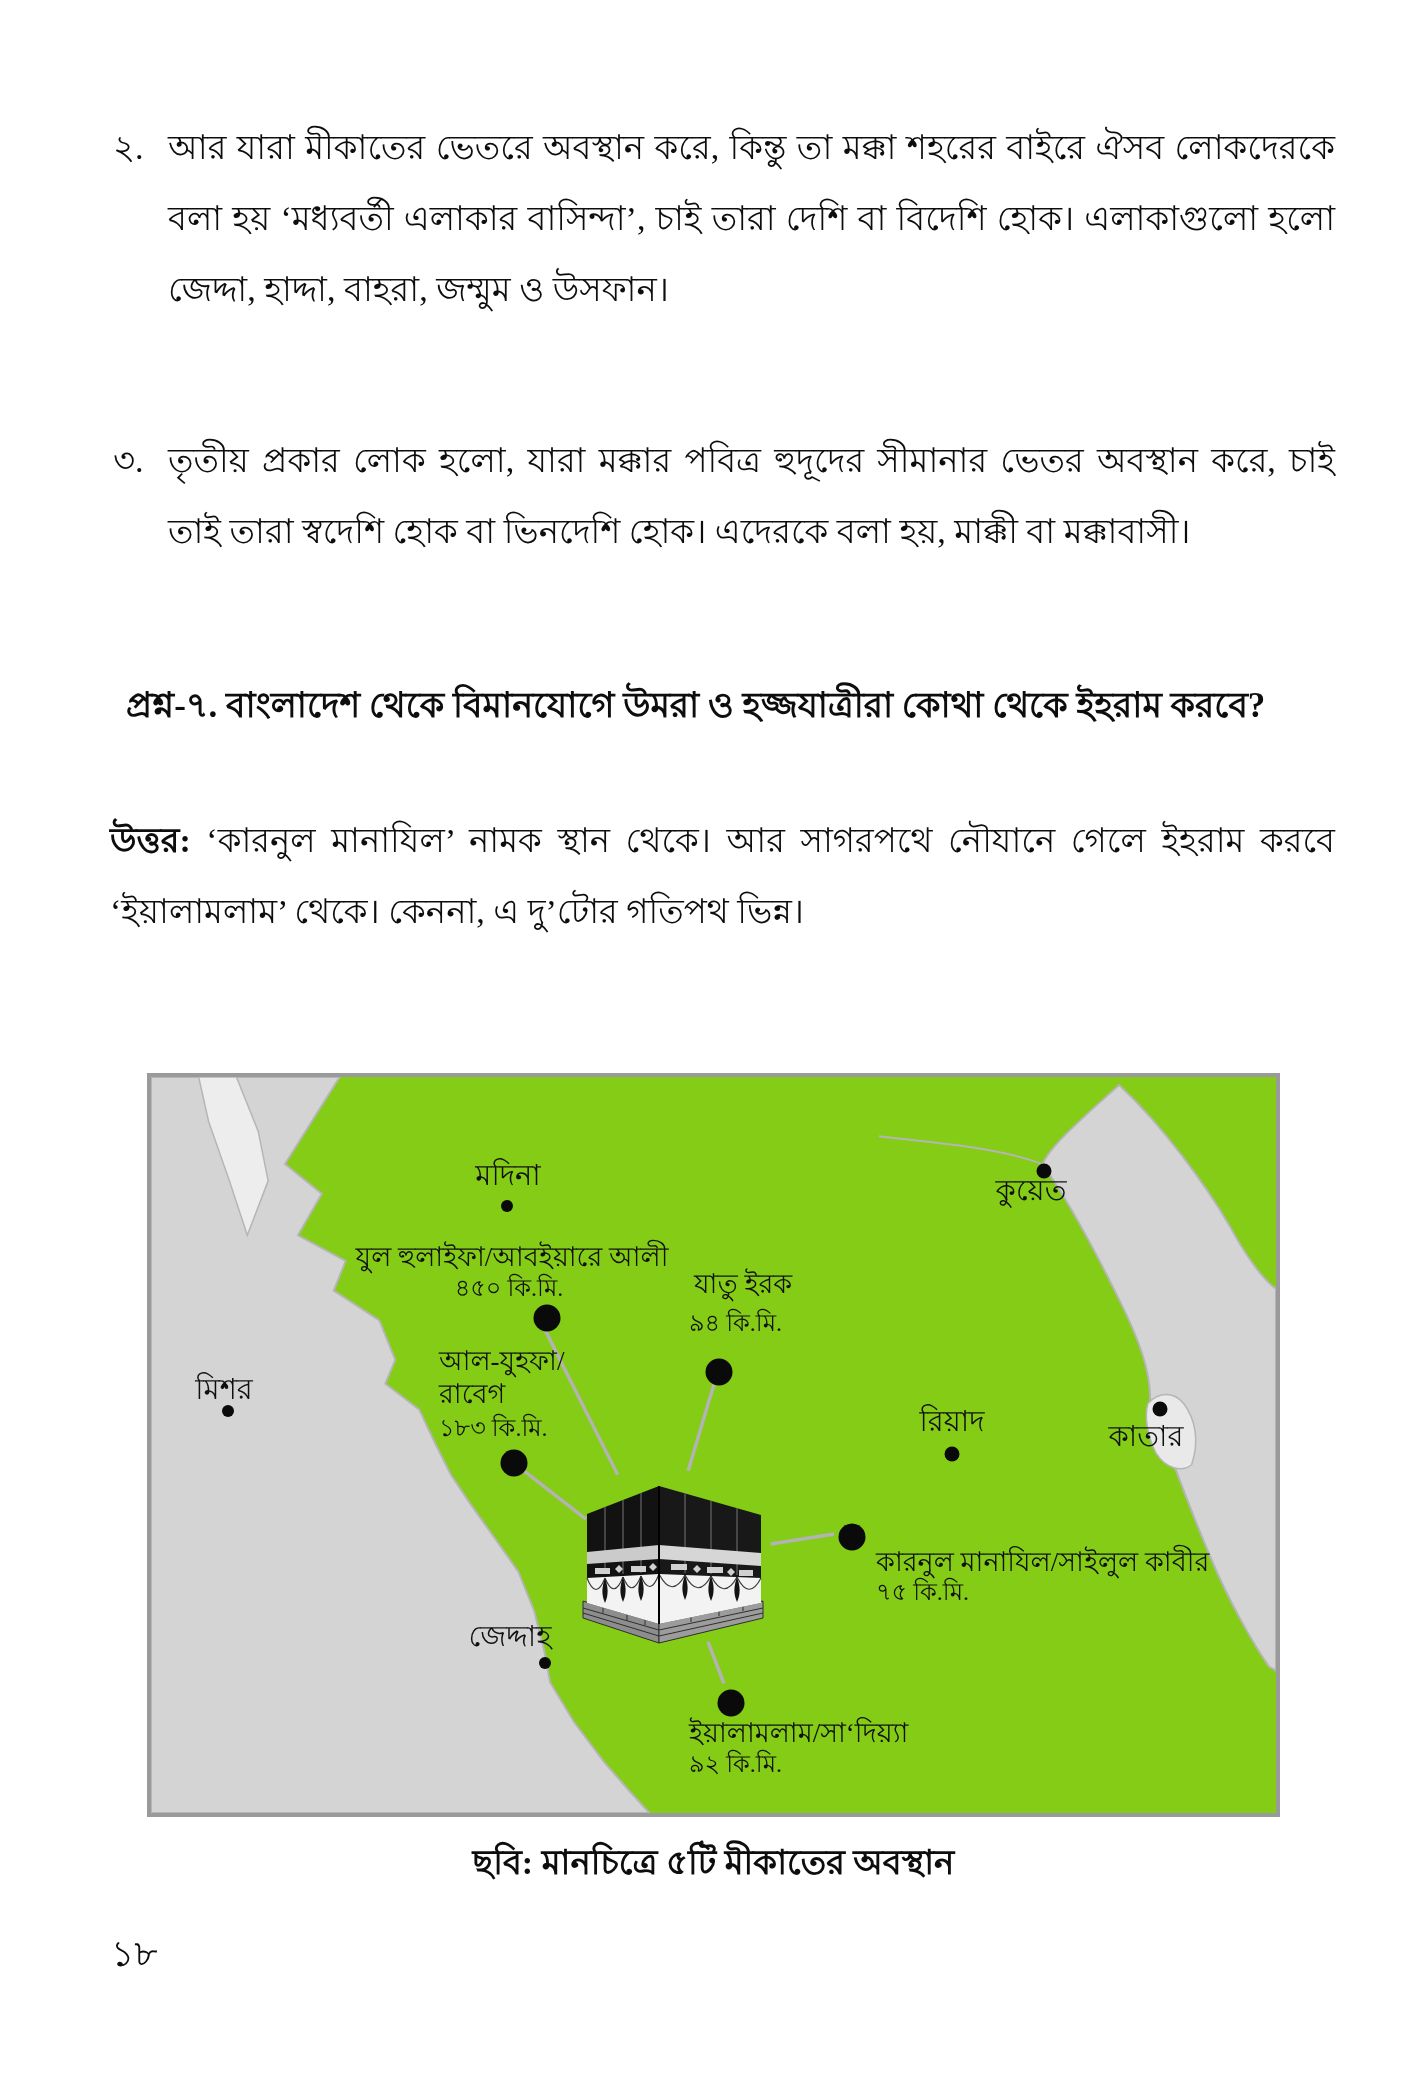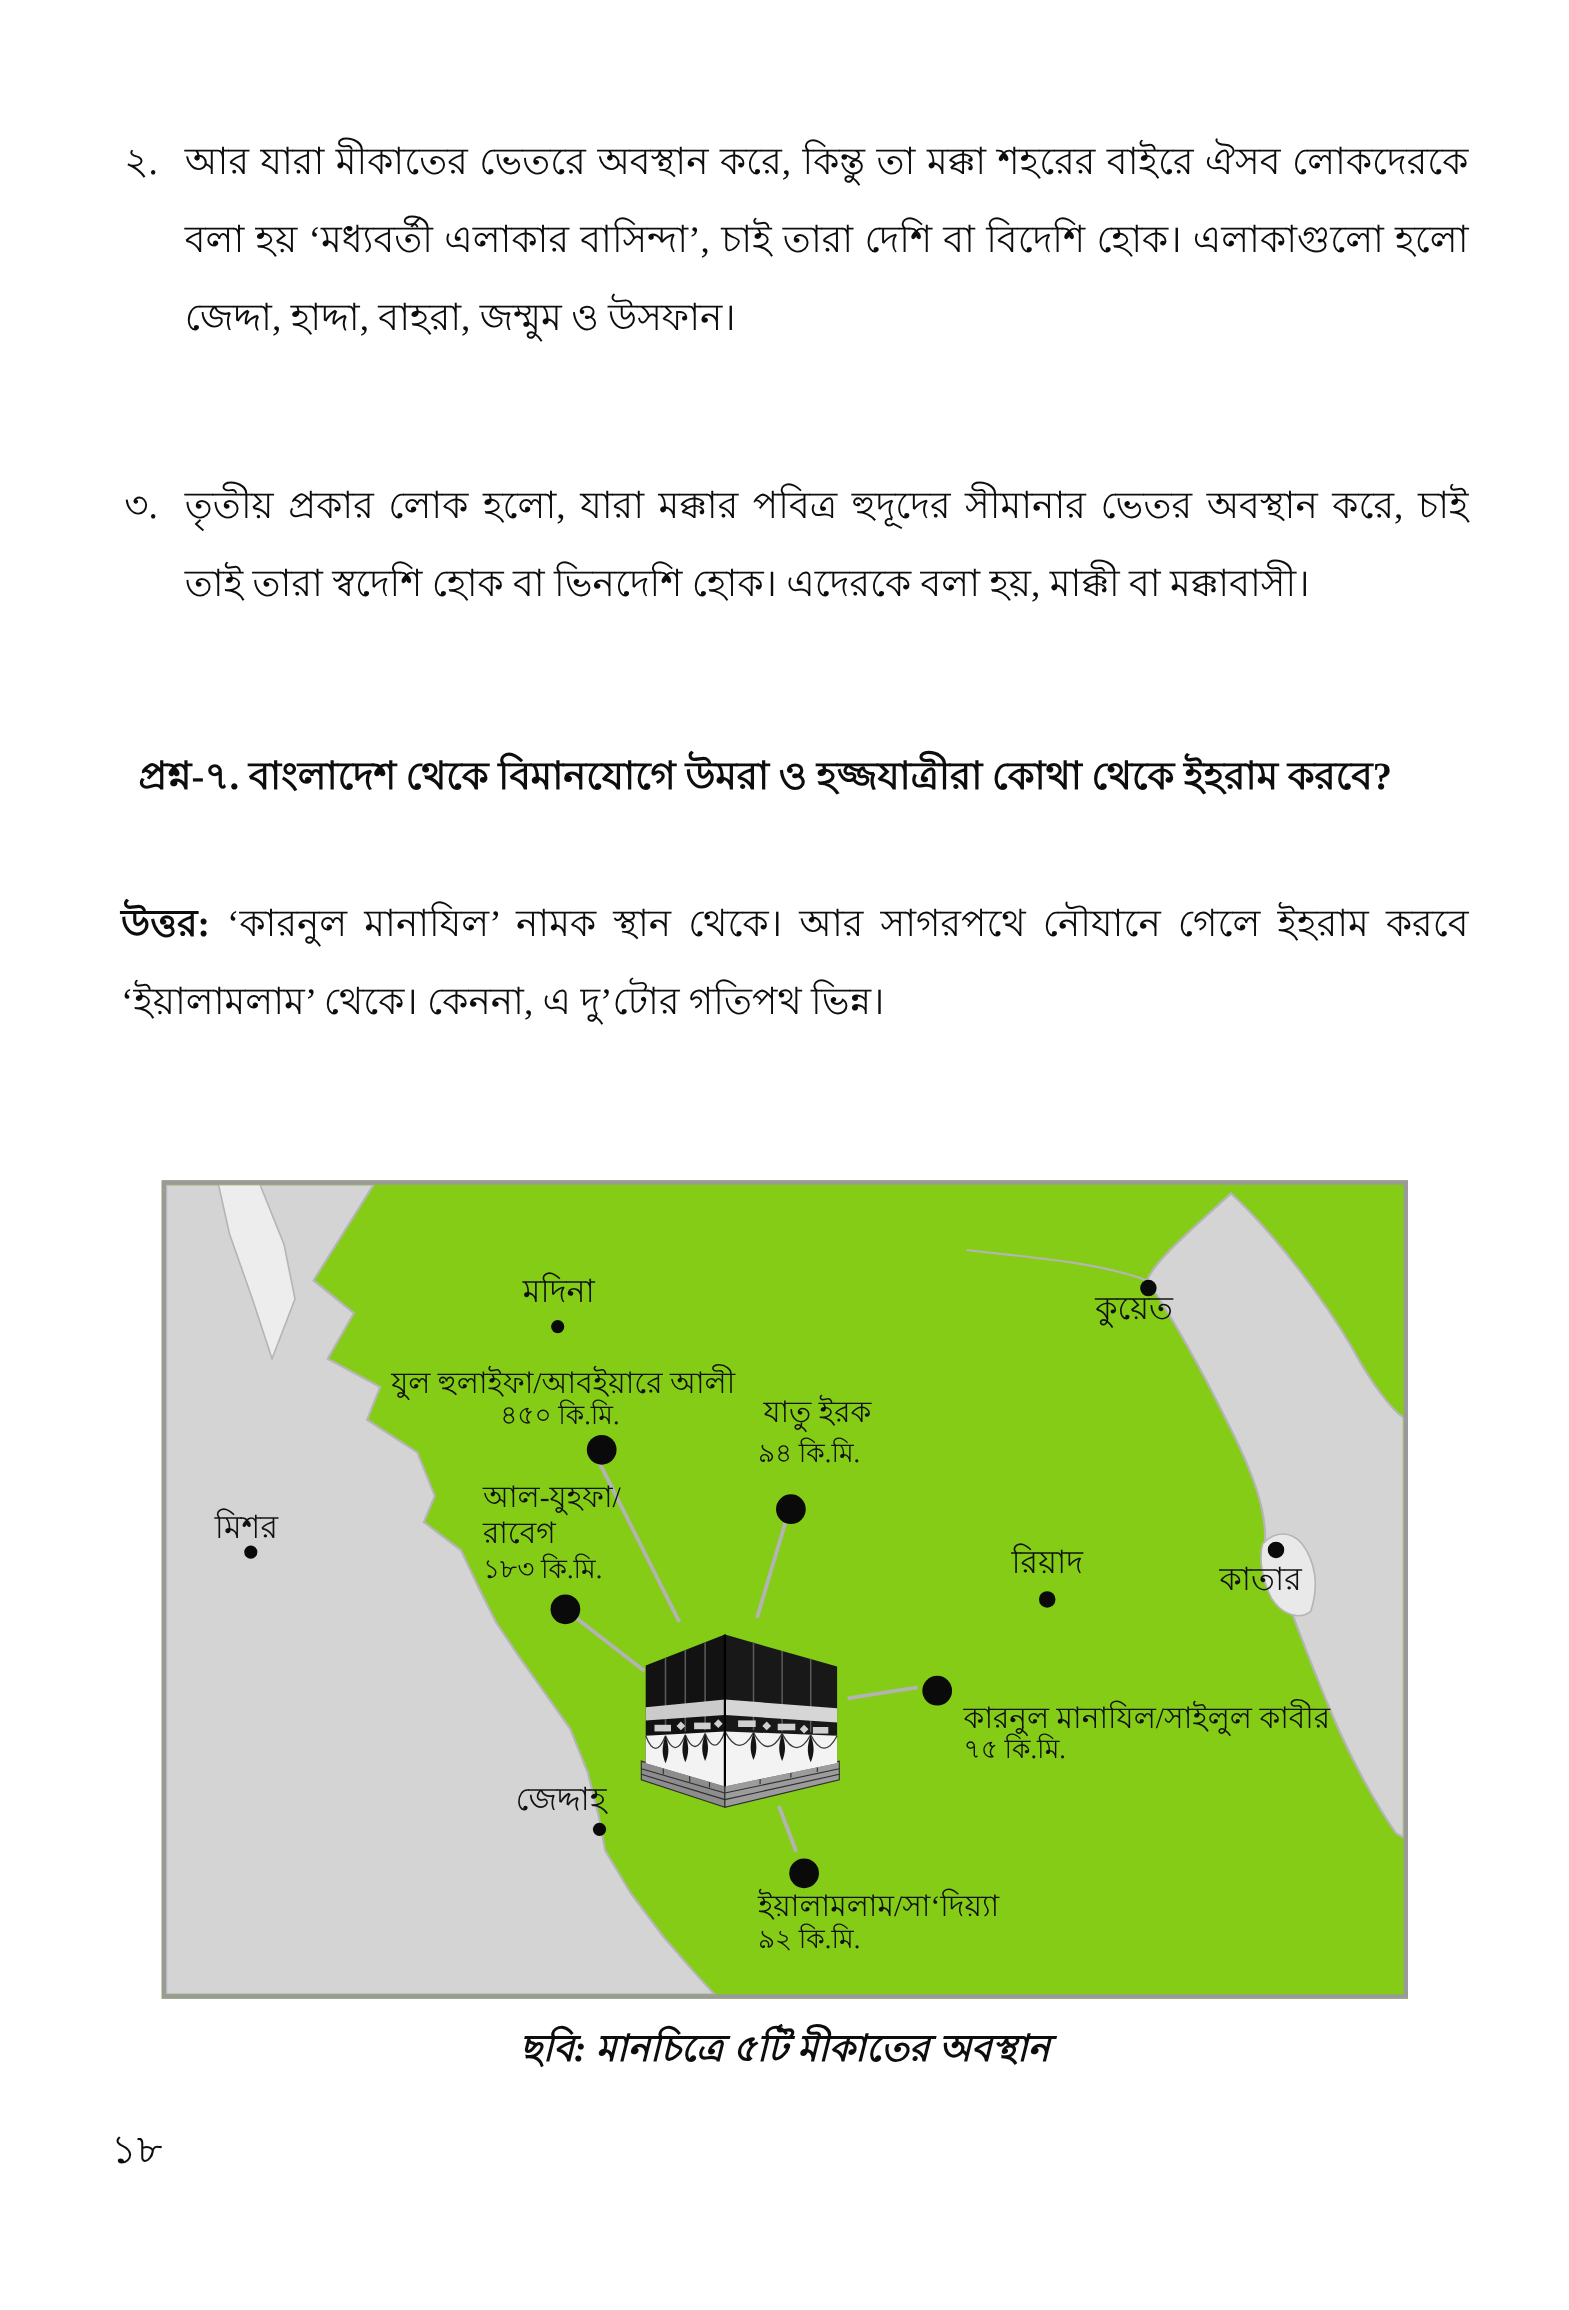--- a/index.html
+++ b/index.html
@@ -59,24 +59,24 @@
     position:absolute;background:#0a0a0a;border-radius:50%;
     transform:translate(-50%,-50%);
   }
   .dot.small{width:12px;height:12px;}
   .dot.med{width:15px;height:15px;}
   .dot.big{width:27px;height:27px;}
   .kaaba{position:absolute;left:428px;top:397px;width:190px;height:170px;}
   
   .caption{
     position:absolute;left:147px;top:1836px;width:1133px;
-    text-align:center;font-size:34px;font-weight:bold;font-style:italic;
+    text-align:center;font-size:34px;font-weight:bold;
   }
   .footer{
-    position:absolute;left:101px;top:1926px;width:1222px;
+    position:absolute;left:111px;top:1926px;width:1222px;
     display:flex;justify-content:space-between;align-items:baseline;
     font-size:36px;
     text-align:center;
   }
   .footer .running{font-style:italic;font-size:34px;}
 </style>
 </head>
 <body>
 
 <div class="page">

